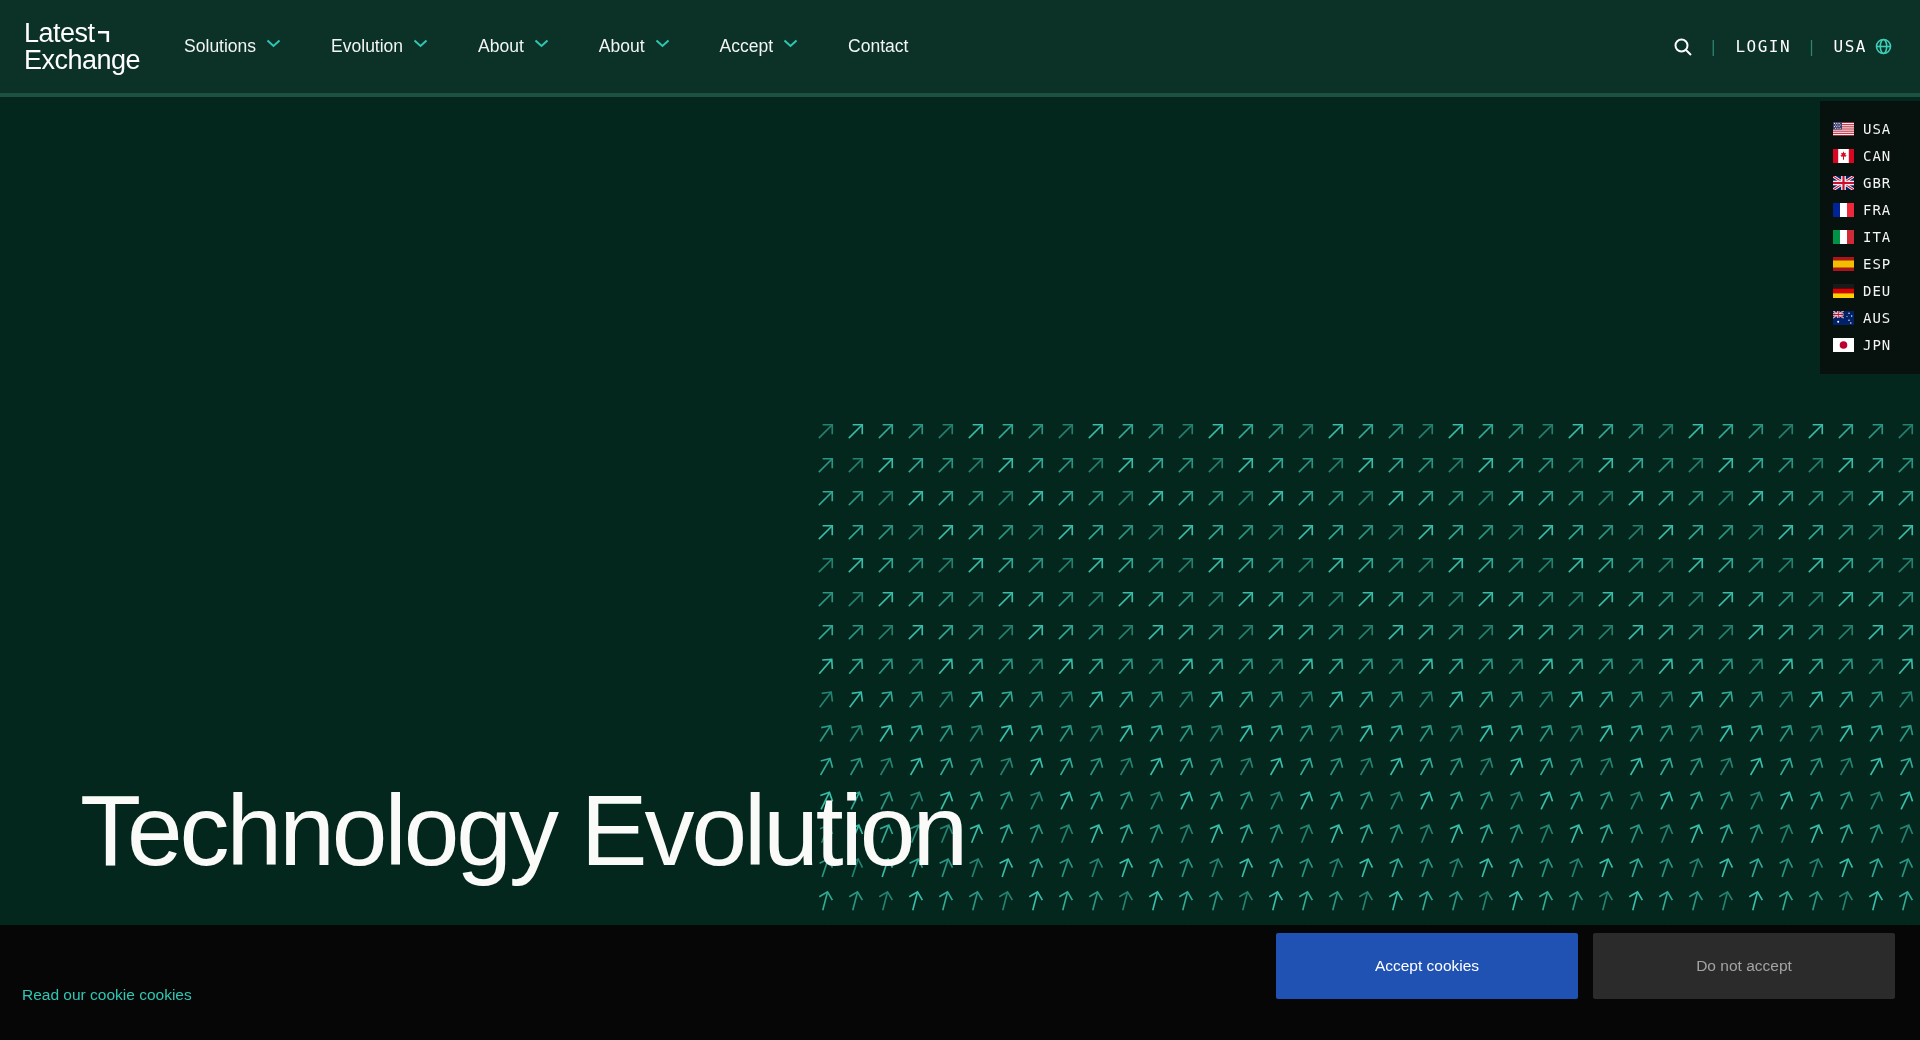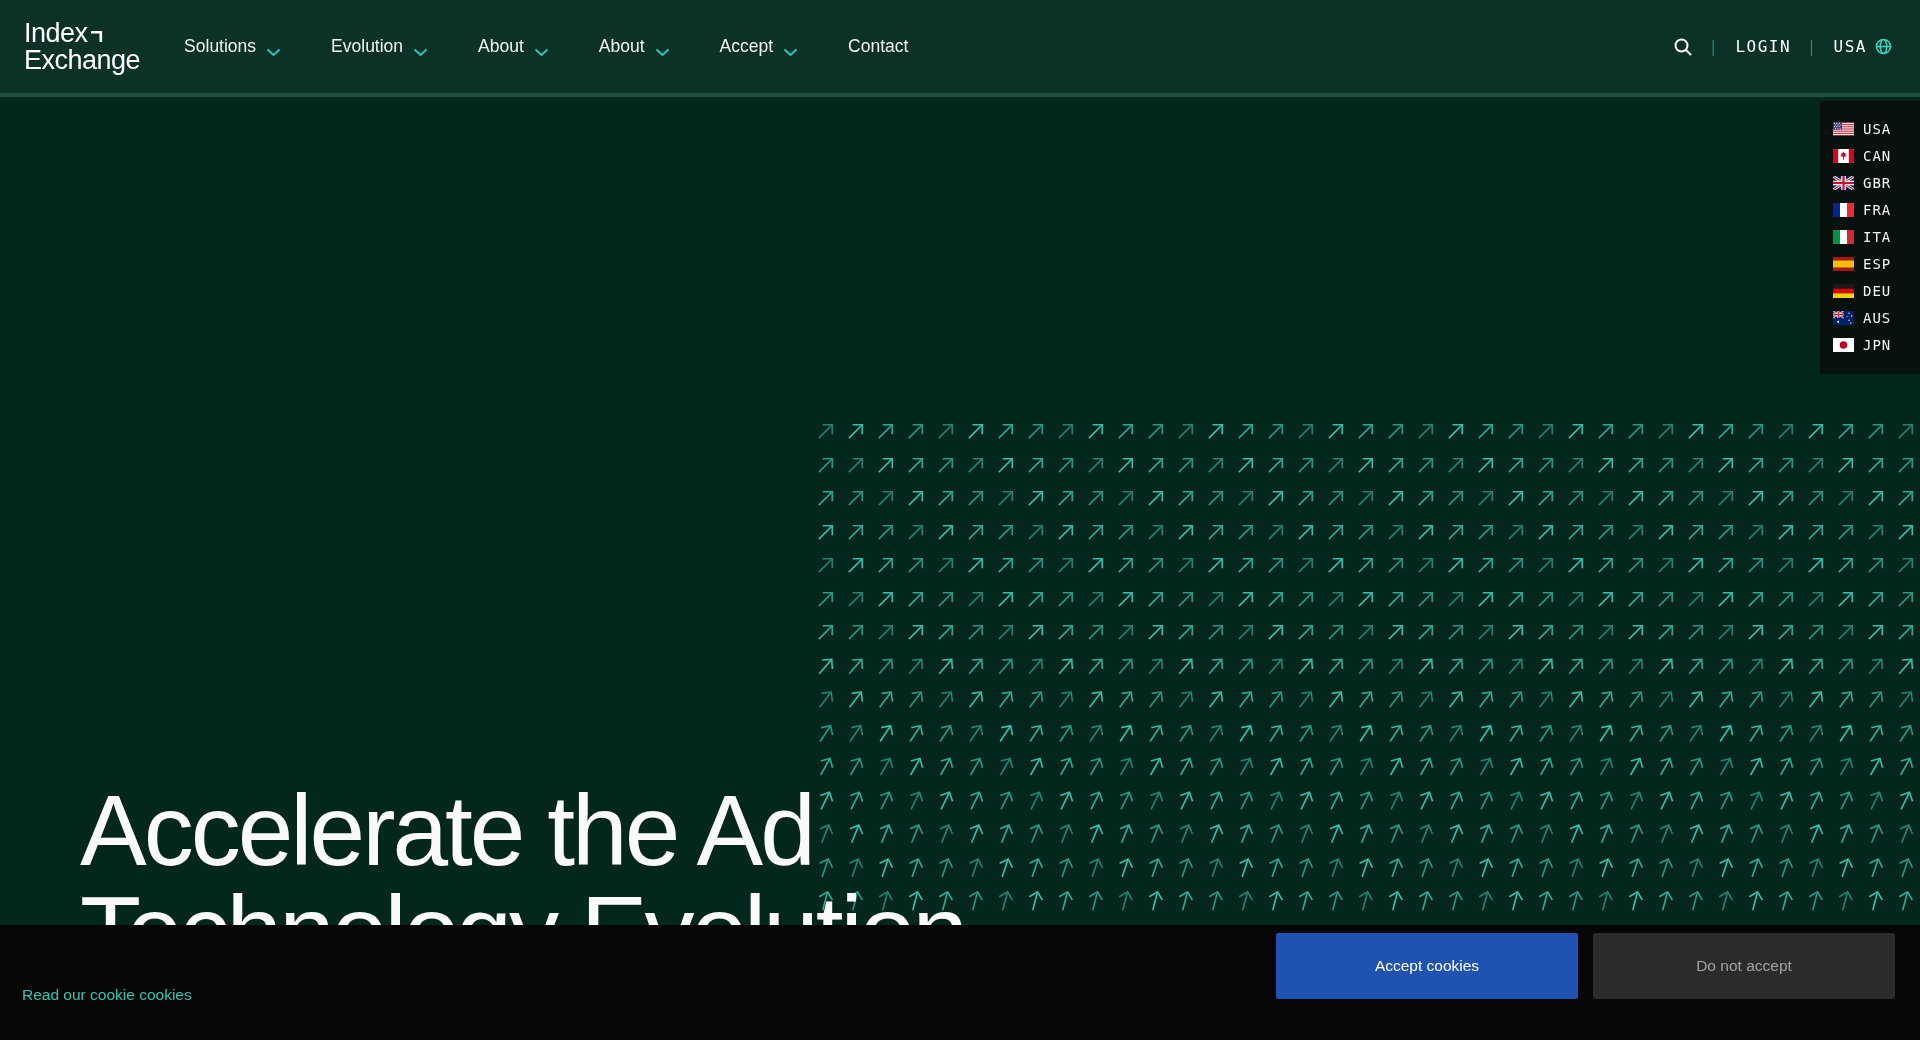--- a/index.html
+++ b/index.html
@@ -17,21 +17,21 @@
     background:#0C3126;
     border-bottom:4px solid #1D5142;
     display:flex; align-items:center;
     padding:0 28px 0 24px;
     z-index:60;
   }
   .logo { display:flex; flex-direction:column; line-height:26px; font-size:27px; letter-spacing:-0.5px; color:#FFFFFF; cursor:pointer; }
   .logo-line1 { display:flex; align-items:flex-start; }
   .logo-corner { margin-left:2px; margin-top:1px; }
   .main-nav { display:flex; align-items:center; margin-left:44px; gap:50px; }
-  .nav-item { display:flex; align-items:flex-end; gap:10px; font-size:17.5px; color:#F2F5F4; cursor:pointer; }
+  .nav-item { display:flex; align-items:flex-start; gap:10px; font-size:17.5px; color:#F2F5F4; cursor:pointer; }
   .nav-item svg { margin-top:3px; }
 
   .header-actions {
     margin-left:auto; display:flex; align-items:center; gap:16px;
     font-family:"DejaVu Sans Mono","Liberation Mono",monospace;
     font-size:16px; letter-spacing:1.5px;
   }
   .sep { color:#2E8573; font-size:15px; }
   .action-login, .action-region { color:#FFFFFF; cursor:pointer; display:flex; align-items:center; gap:8px; }
   .icon-btn { cursor:pointer; display:flex; align-items:center; }
@@ -85,21 +85,21 @@
   }
   .btn-accept { right:342px; background:#2052B3; color:#FFFFFF; }
   .btn-decline { right:25px; background:#2B2B2B; color:#A3A3A3; }
 </style>
 </head>
 <body>
 
 <header class="site-header">
   <div class="logo">
     <span class="logo-line1">
-      <span>Index</span>
+      <span>Latest</span>
       <span class="logo-corner">
         <svg width="13" height="13" viewBox="0 0 13 13" fill="none">
             <path d="M1 2.2 H10.8 V12" stroke="#FFFFFF" stroke-width="2.6"></path>
           </svg>
       </span>
     </span>
     <span>Exchange</span>
   </div>
 
   <nav class="main-nav">
@@ -2803,21 +2803,20 @@
       <span style="left:1050px;top:536.0px;opacity:0.67;transform:rotate(-38.0deg)"><svg width="23" height="23" viewBox="0 0 24 24" fill="none">
           <path d="M4 20 L18 6" stroke="currentColor" stroke-width="1.7"></path>
           <path d="M8 6 H18 V16" stroke="currentColor" stroke-width="1.7"></path>
         </svg></span>
       <span style="left:1080px;top:536.0px;opacity:0.55;transform:rotate(-38.0deg)"><svg width="23" height="23" viewBox="0 0 24 24" fill="none">
           <path d="M4 20 L18 6" stroke="currentColor" stroke-width="1.7"></path>
           <path d="M8 6 H18 V16" stroke="currentColor" stroke-width="1.7"></path>
         </svg></span>
     </div>
   <h1 class="hero-heading">
-    <span style="display:block">Accelerate the Ad</span>
     <span style="display:block">Technology Evolution</span>
   </h1>
 </section>
 
 <div class="cookie-banner">
   <a class="cookie-link">Read our cookie cookies</a>
   <button class="cookie-btn btn-decline">Do not accept</button>
   <button class="cookie-btn btn-accept">Accept cookies</button>
 </div>
 

